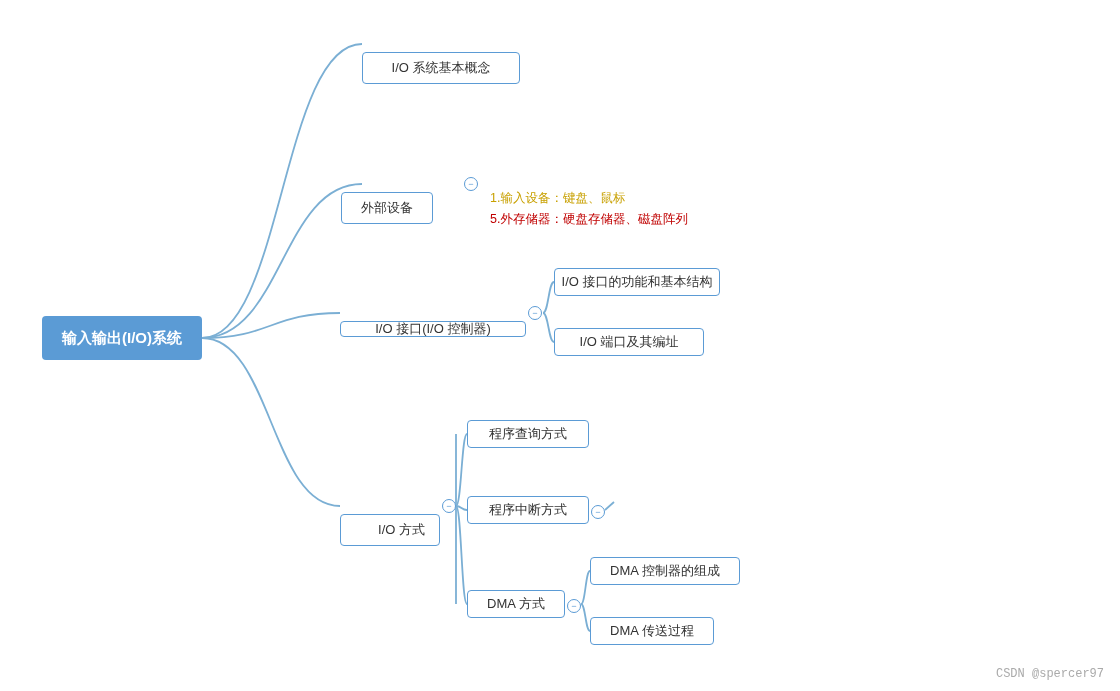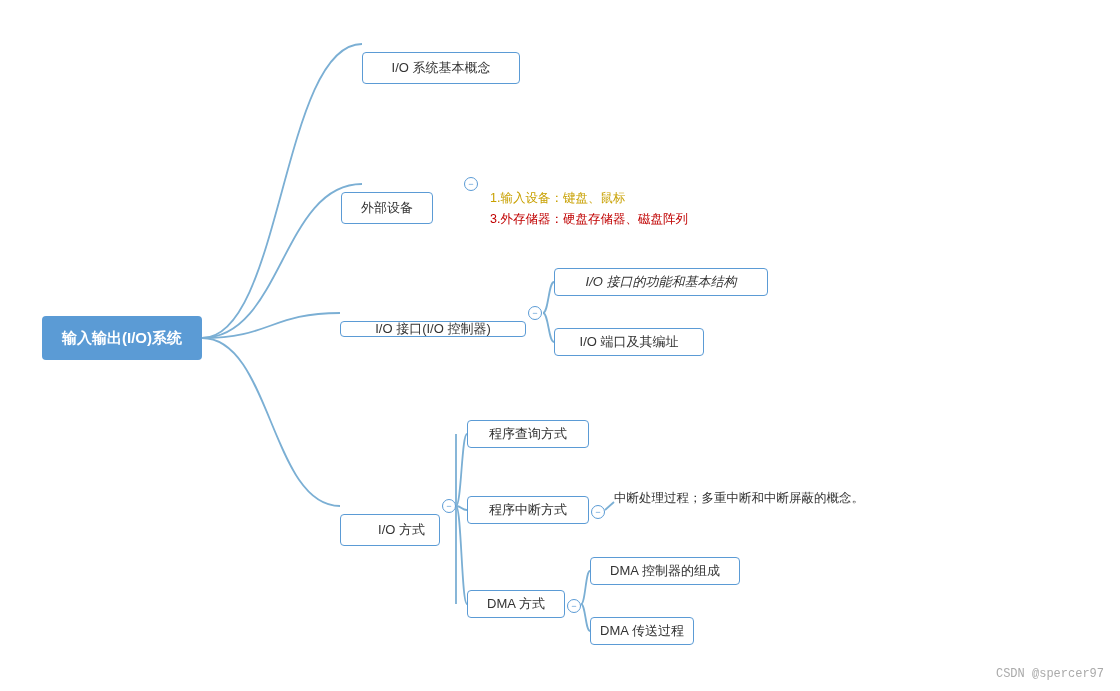--- a/index.html
+++ b/index.html
@@ -122,30 +122,30 @@
 </div>
 
 <div class="node-box node-l1" style="left:341px;top:168px;width:92px;height:32px;">
   <span>外部设备</span>
 </div>
 
 <div class="collapse-circle" style="left:464px;top:177px;">−</div>
 
 <div class="node-text-block" style="left:490px;top:152px;margin-top:36px;">
   <div class="yellow">1.输入设备：键盘、鼠标</div>
-  <div class="red">3.外存储器：硬盘存储器、磁盘阵列</div>
+  <div class="red">5.外存储器：硬盘存储器、磁盘阵列</div>
 </div>
 
 <div class="node-box node-l1" style="left:340px;top:297px;width:186px;height:16px;">
   <span>I/O 接口(I/O 控制器)</span>
 </div>
 
 <div class="collapse-circle" style="left:528px;top:306px;">−</div>
 
-<div class="node-box node-l2" style="left:554px;top:268px;width:214px;height:28px;border:1.5px solid #5b9bd5;background:white;border-radius:4px;padding:4px 18px;font-style:italic;">
+<div class="node-box node-l2" style="left:554px;top:268px;width:166px;height:28px;border:1.5px solid #5b9bd5;background:white;border-radius:4px;padding:4px 18px;">
   <span>I/O 接口的功能和基本结构</span>
 </div>
 <div class="node-box node-l2" style="left:554px;top:328px;width:150px;height:28px;border:1.5px solid #5b9bd5;background:white;border-radius:4px;padding:4px 26px;">
   <span>I/O 端口及其编址</span>
 </div>
 
 <div class="node-box node-l1" style="left:340px;top:490px;width:100px;height:32px;justify-content:flex-end;">
   <span>I/O 方式</span>
 </div>
 
@@ -155,31 +155,30 @@
   <span>程序查询方式</span>
 </div>
 
 <div class="node-box node-l2" style="left:467px;top:496px;width:122px;height:28px;border:1.5px solid #5b9bd5;background:white;border-radius:4px;padding:4px 22px;">
   <span>程序中断方式</span>
 </div>
 
 <div class="collapse-circle" style="left:591px;top:505px;">−</div>
 
 <div class="node-text-block" style="left:614px;top:488px;font-size:12.5px;line-height:1.7;">
-  <div>中断处理过程；多重中断和中断屏蔽的概念。</div>
 </div>
 
 <div class="node-box node-l2" style="left:467px;top:590px;width:98px;height:28px;border:1.5px solid #5b9bd5;background:white;border-radius:4px;padding:7px 10px;">
   <span>DMA 方式</span>
 </div>
 
 <div class="collapse-circle" style="left:567px;top:599px;">−</div>
 
 <div class="node-box node-l2" style="left:590px;top:557px;width:150px;height:28px;border:1.5px solid #5b9bd5;background:white;border-radius:4px;padding:4px 10px;">
   <span>DMA 控制器的组成</span>
 </div>
-<div class="node-box node-l2" style="left:590px;top:617px;width:104px;height:28px;border:1.5px solid #5b9bd5;background:white;border-radius:4px;padding:4px 22px;">
+<div class="node-box node-l2" style="left:590px;top:617px;width:124px;height:28px;border:1.5px solid #5b9bd5;background:white;border-radius:4px;padding:4px 22px;">
   <span>DMA 传送过程</span>
 </div>
 
 <div class="watermark">
   <span>CSDN @spercer97</span>
 </div>
 
 </body></html>

